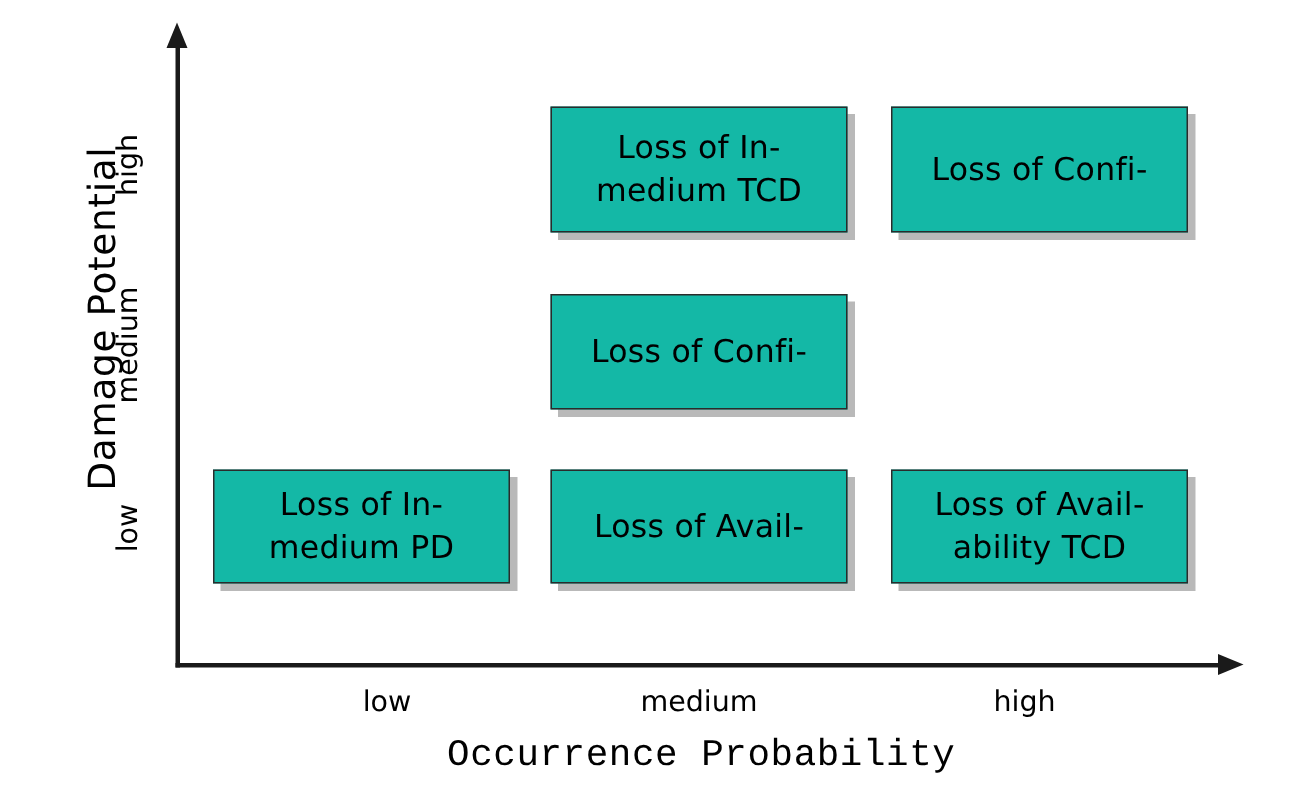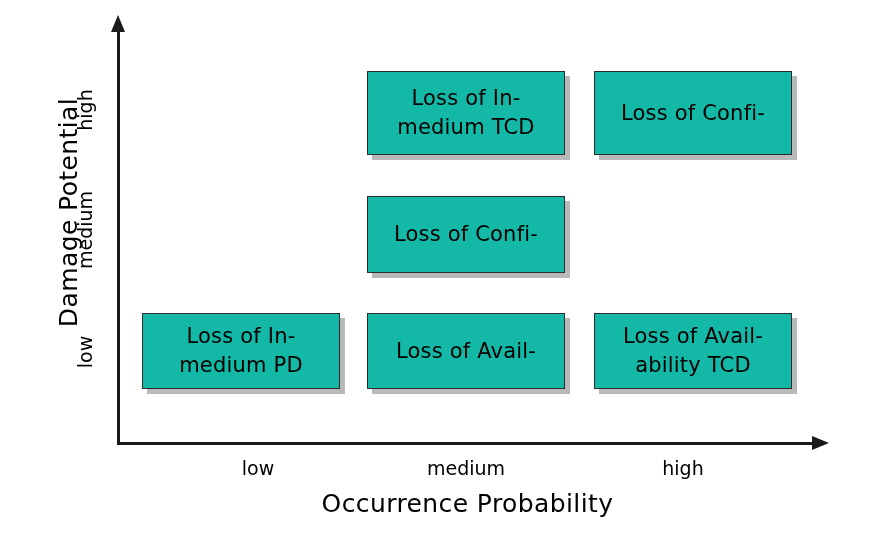--- a/index.html
+++ b/index.html
@@ -70,20 +70,21 @@
   }
   #x-axis-title {
     position: absolute;
     left: 175px;
     top: 489px;
     width: 585px;
     text-align: center;
     font-size: 25px;
     letter-spacing: 0.4px;
     white-space: nowrap;
+    font-family: Liberation Mono, monospace;
   }
 
   
   .y-tick {
     position: absolute;
     width: 120px;
     text-align: center;
     font-size: 19px;
     transform: rotate(-90deg);
     white-space: nowrap;

